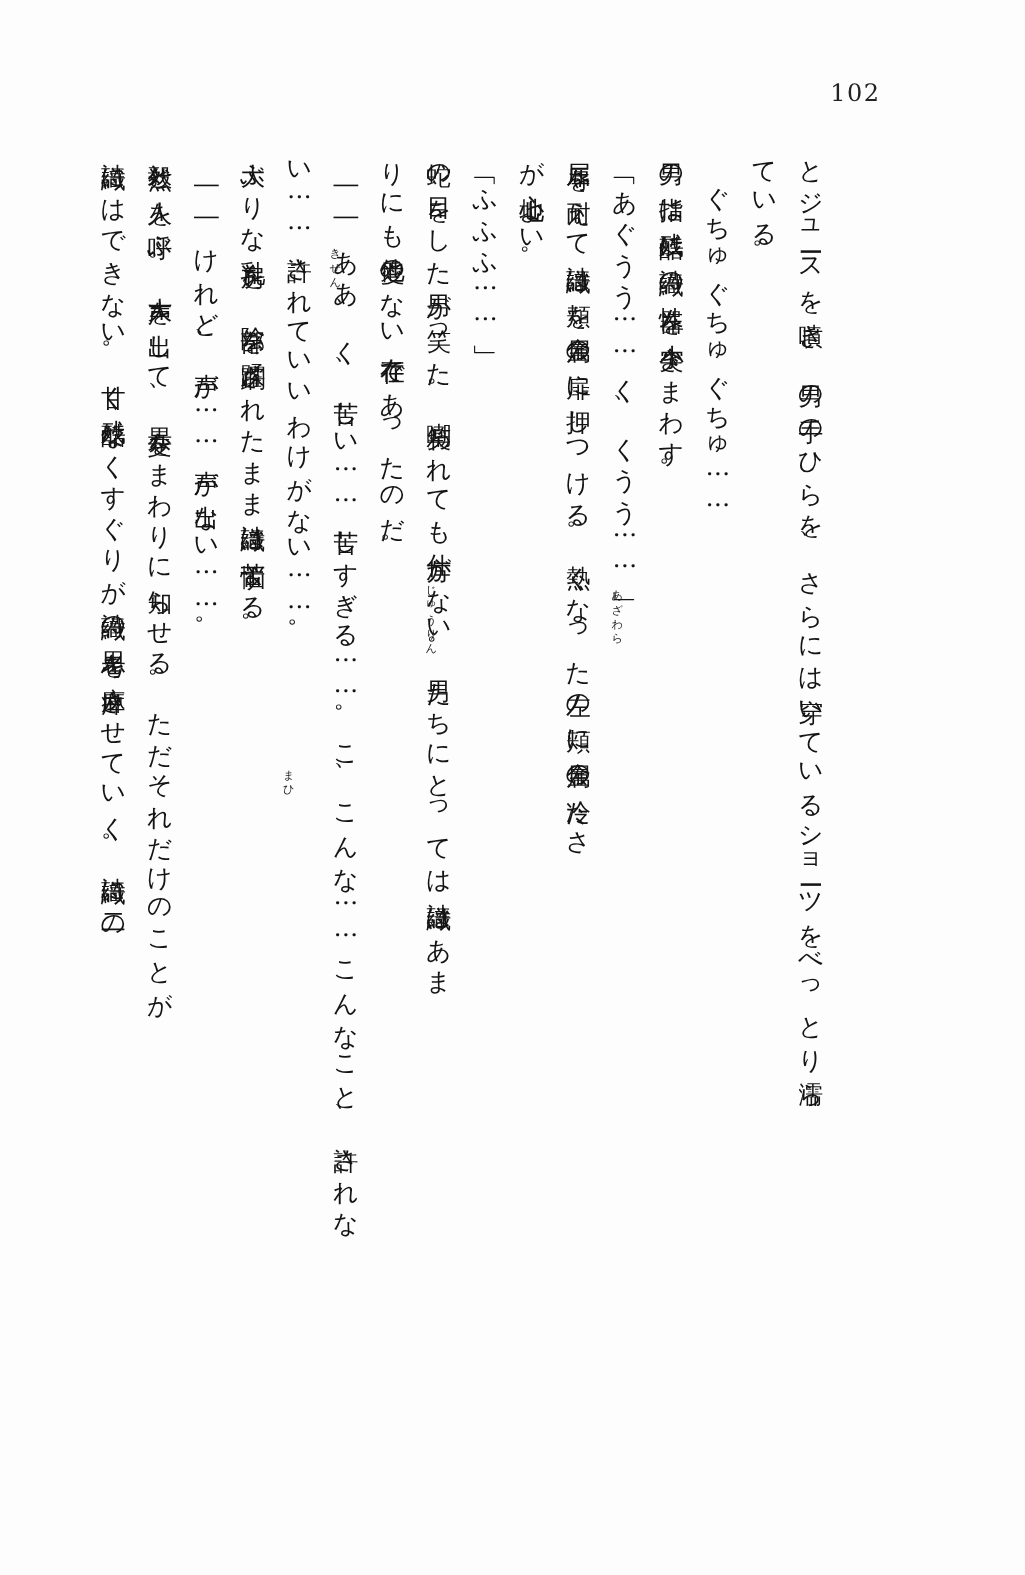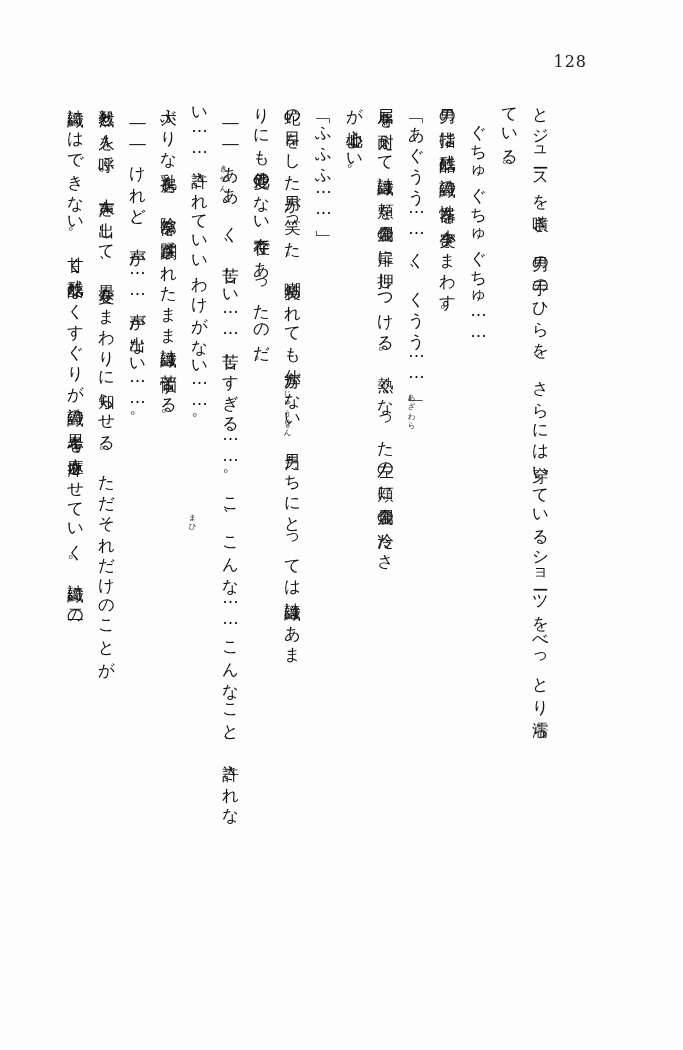--- a/index.html
+++ b/index.html
@@ -71,21 +71,21 @@
     color: #222;
     line-height: 1;
     font-family: "DejaVu Serif", "Liberation Serif", serif;
   }
 </style>
 </head>
 <body>
 
 <div id="page">
 
-  <div class="page-number">128</div>
+  <div class="page-number">102</div>
 
   <div class="text-block" id="text-block">
       <div class="column indent-0">詩織にはできない。甘く残酷なくすぐりが詩織の思考を麻痺させていく。詩織に二の</div>
       <div class="column indent-0">毅然と人を呼ぶ。大声を出して、異変をまわりに知らせる。ただそれだけのことが</div>
       <div class="column indent-1">――けれど、声が……声が出ない……。</div>
       <div class="column indent-0">大ぶりな乳房を、陰部を蹂躙されたまま詩織は苦悩する。</div>
       <div class="column indent-0">い……許されていいわけがない……。</div>
       <div class="column indent-1">――ああ、く、苦しい……苦しすぎる……。こ、こんな……こんなこと、許されな</div>
       <div class="column indent-0">りにも他愛のない存在であったのだ。</div>
       <div class="column indent-0">蛇の目をした男が笑った。嘲笑われても仕方がない。男たちにとっては詩織はあま</div>

